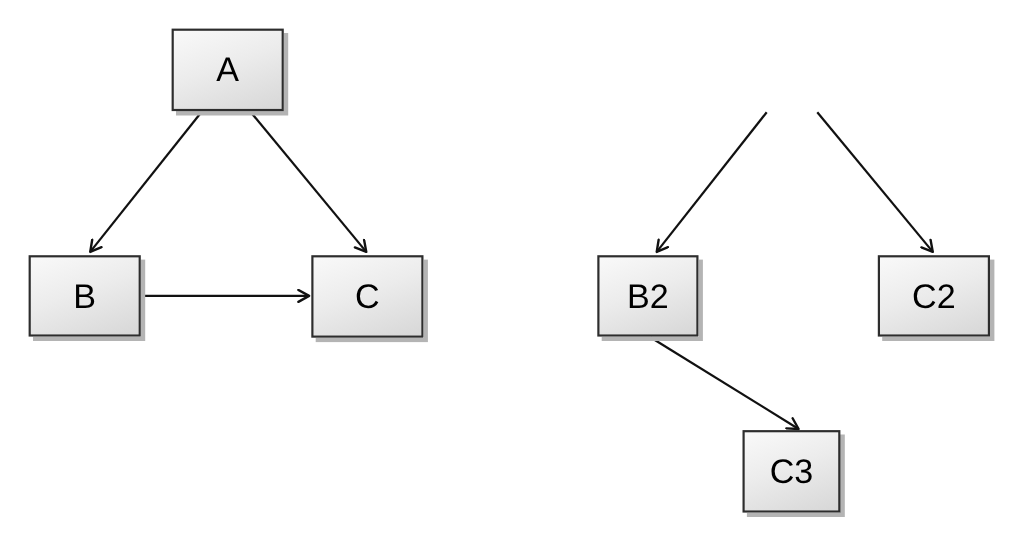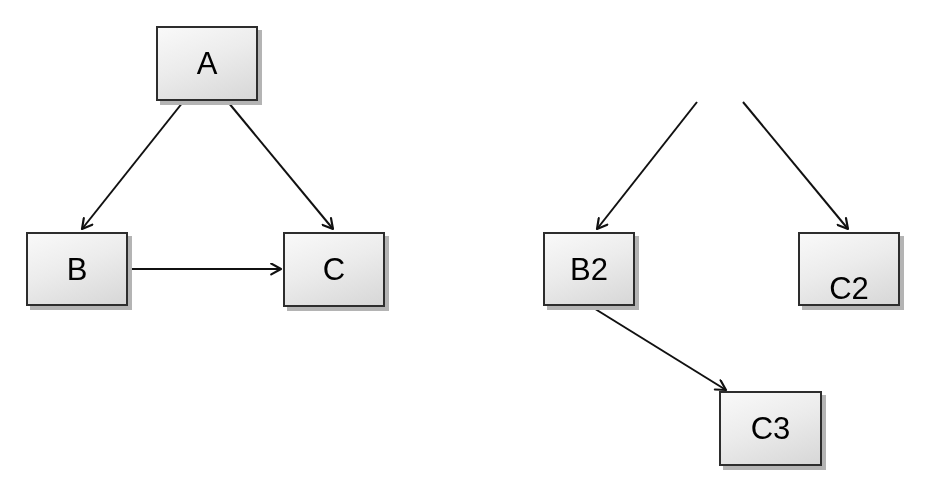--- a/index.html
+++ b/index.html
@@ -36,22 +36,22 @@
     line-height: 1;
     user-select: none;
   }
   
   .node-A  { left: 156px; top: 26px;  width: 102px; height: 75px; }
   .node-B  { left: 26px;  top: 232px; width: 102px; height: 74px; }
   .node-C  { left: 283px; top: 232px; width: 102px; height: 75px; }
   
   .node-A2 { left: 669px; top: 25px;  width: 102px; height: 76px; }
   .node-B2 { left: 543px; top: 232px; width: 92px; height: 74px; }
-  .node-C2 { left: 798px; top: 232px; width: 102px; height: 74px; align-items: flex-end; }
-  .node-C3 { left: 675px; top: 391px; width: 103px; height: 75px; margin-left: 44px; }
+  .node-C2 { left: 798px; top: 232px; width: 102px; height: 74px; }
+  .node-C3 { left: 675px; top: 391px; width: 89px; height: 75px; }
 </style>
 </head>
 <body>
 
 <div class="canvas">
 
   <svg class="edges" viewBox="0 0 940 504" xmlns="http://www.w3.org/2000/svg">
     <defs>
       <marker id="arrowhead" viewBox="0 0 12 12" refX="10.5" refY="6" markerWidth="13" markerHeight="13" markerUnits="userSpaceOnUse" orient="auto">
         <path d="M1.5,1 L10.5,6 L1.5,11" fill="none" stroke="#111111" stroke-width="2" stroke-linecap="round" stroke-linejoin="round"></path>

